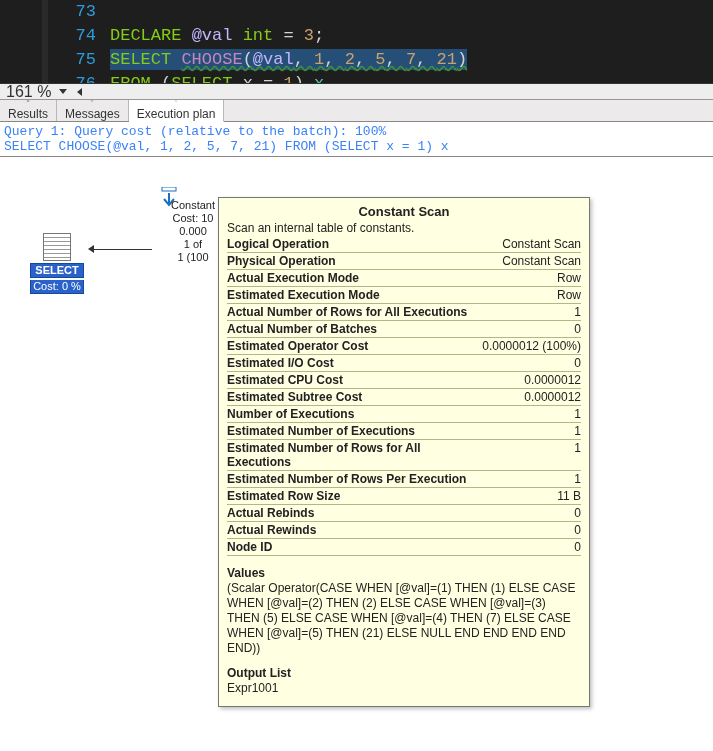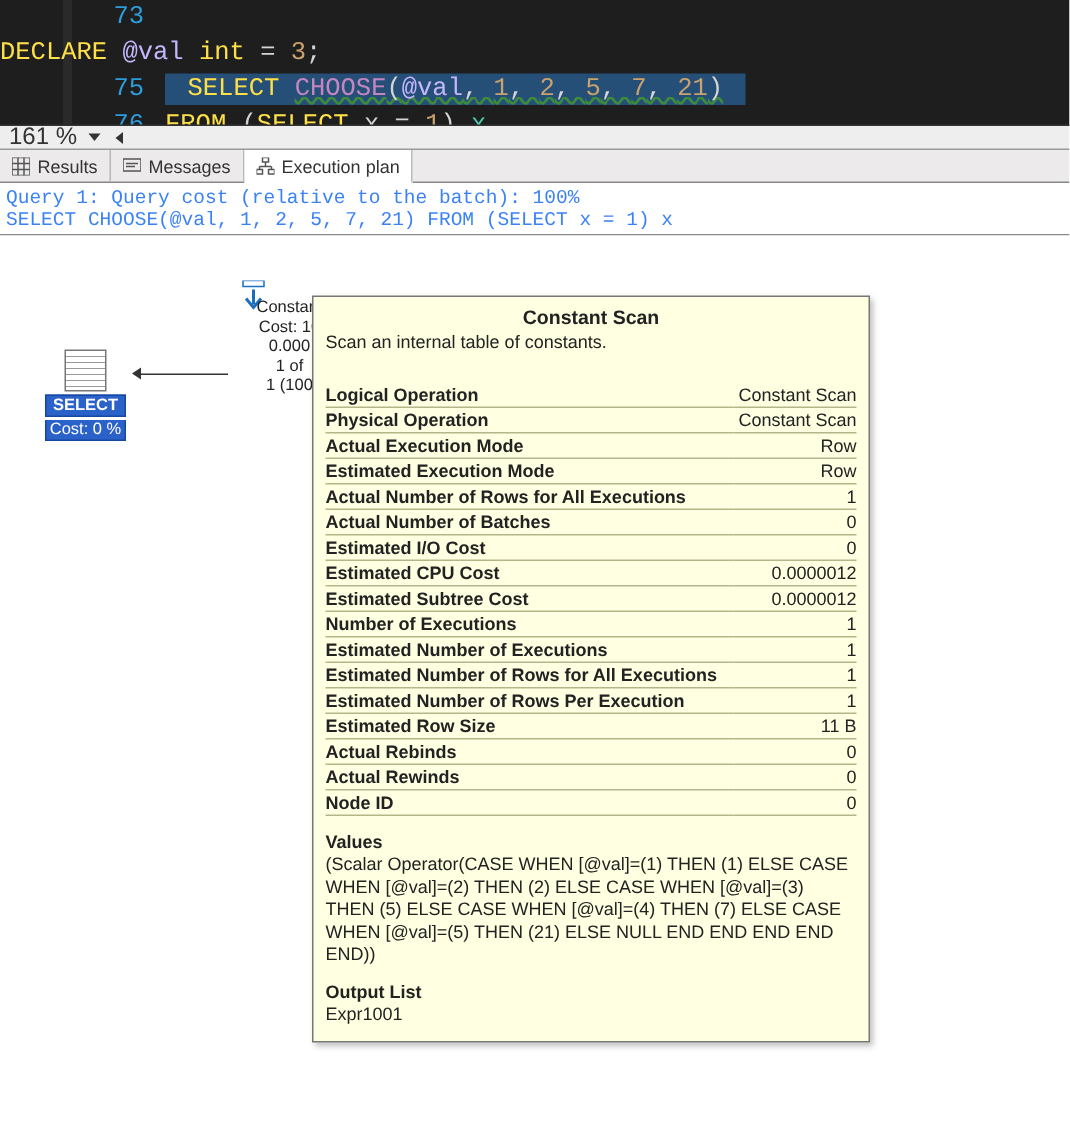--- a/index.html
+++ b/index.html
@@ -35,23 +35,23 @@
   }
   .gutbar{
     position:absolute;
     left:42px;top:0;
     width:6px;height:100%;
     background:#2a2a2a;
   }
   .code { white-space: pre; position: relative; }
   .sel {
     background:#264f78;
-    padding:1px 15px;
-  }
-  .kw{ color:#fde047; }
+    padding:1px 0;
+  }
+  .kw{ color:#84cc16; }
   .fn{ color:#c586c0; }
   .var{ color:#c4b5fd; }
   .num{ color:#c9a26d; }
   .alias{ color:#4ec9b0; }
   .wavy{
     text-decoration: underline wavy #3d8b3d;
     text-decoration-skip-ink: none;
   }
   
   .zoomstrip{
@@ -81,20 +81,21 @@
     height:22px;
     font-size:12px;
   }
   .tab{
     display:flex;align-items:center;
     padding:0 8px;
     border-right:1px solid #b8b8b8;
     color:#333;
     gap:5px;
     cursor:pointer;
+    flex-direction:column;
   }
   .tab.active{
     background:#fff;
     border-bottom:1px solid #fff;
     margin-bottom:-1px;
   }
   .tab svg{ width:12px;height:12px; }
   
   .queryinfo{
     font-family: Consolas,"Courier New",monospace;
@@ -140,33 +141,33 @@
   }
   
   .arrow-icon{
     position:absolute;
     left:160px;top:30px;
     font-size:18px;color:#1c6fbf;
   }
   
   .tooltip{
     position:absolute;
-    left:208px;top:40px;
+    left:218px;top:40px;
     width:372px;
     background:#ffffe1;
     border:1px solid #767676;
     padding:6px 8px 10px;
     font-size:12px;
     color:#222;
     box-shadow:2px 2px 4px rgba(0,0,0,0.25);
   }
   .tooltip h3{
     text-align:center;font-size:13px;font-weight:bold;margin-bottom:2px;
   }
-  .tooltip .desc{ margin-bottom:20px; }
+  .tooltip .desc{ margin-bottom:1px; }
   .tooltip table{
     width:100%;
     border-collapse:collapse;
     font-size:12px;
   }
   .tooltip td{
     border-bottom:1px solid #b5b58a;
     padding:1px 0;
     vertical-align:top;
   }
@@ -184,20 +185,21 @@
 <body>
 
 <div class="editor">
   <div class="gutbar"></div>
   <div id="code-lines">
       <div class="code-row">
         <div class="gutter">73</div>
         <div class="code"></div>
       </div>
       <div class="code-row">
+        <div class="gutter">74</div>
         <div class="code"><span class="kw">DECLARE</span> <span class="var">@val</span> <span class="kw">int</span> = <span class="num">3</span>;</div>
       </div>
       <div class="code-row">
         <div class="gutter">75</div>
         <div class="code"><span class="sel"><span class="kw">SELECT</span> <span class="fn wavy">CHOOSE</span><span class="wavy">(<span class="var">@val</span>, <span class="num">1</span>, <span class="num">2</span>, <span class="num">5</span>, <span class="num">7</span>, <span class="num">21</span>)</span></span></div>
       </div>
       <div class="code-row">
         <div class="gutter">76</div>
         <div class="code"><span class="kw">FROM</span> (<span class="kw">SELECT</span> x = <span class="num">1</span>) <span class="alias">x</span></div>
       </div>
@@ -300,20 +302,24 @@
           </tr>
           <tr>
             <td class="k">Actual Number of Rows for All Executions</td>
             <td class="v">1</td>
           </tr>
           <tr>
             <td class="k">Actual Number of Batches</td>
             <td class="v">0</td>
           </tr>
           <tr>
+            <td class="k">Estimated Operator Cost</td>
+            <td class="v">0.0000012 (100%)</td>
+          </tr>
+          <tr>
             <td class="k">Estimated I/O Cost</td>
             <td class="v">0</td>
           </tr>
           <tr>
             <td class="k">Estimated CPU Cost</td>
             <td class="v">0.0000012</td>
           </tr>
           <tr>
             <td class="k">Estimated Subtree Cost</td>
             <td class="v">0.0000012</td>

